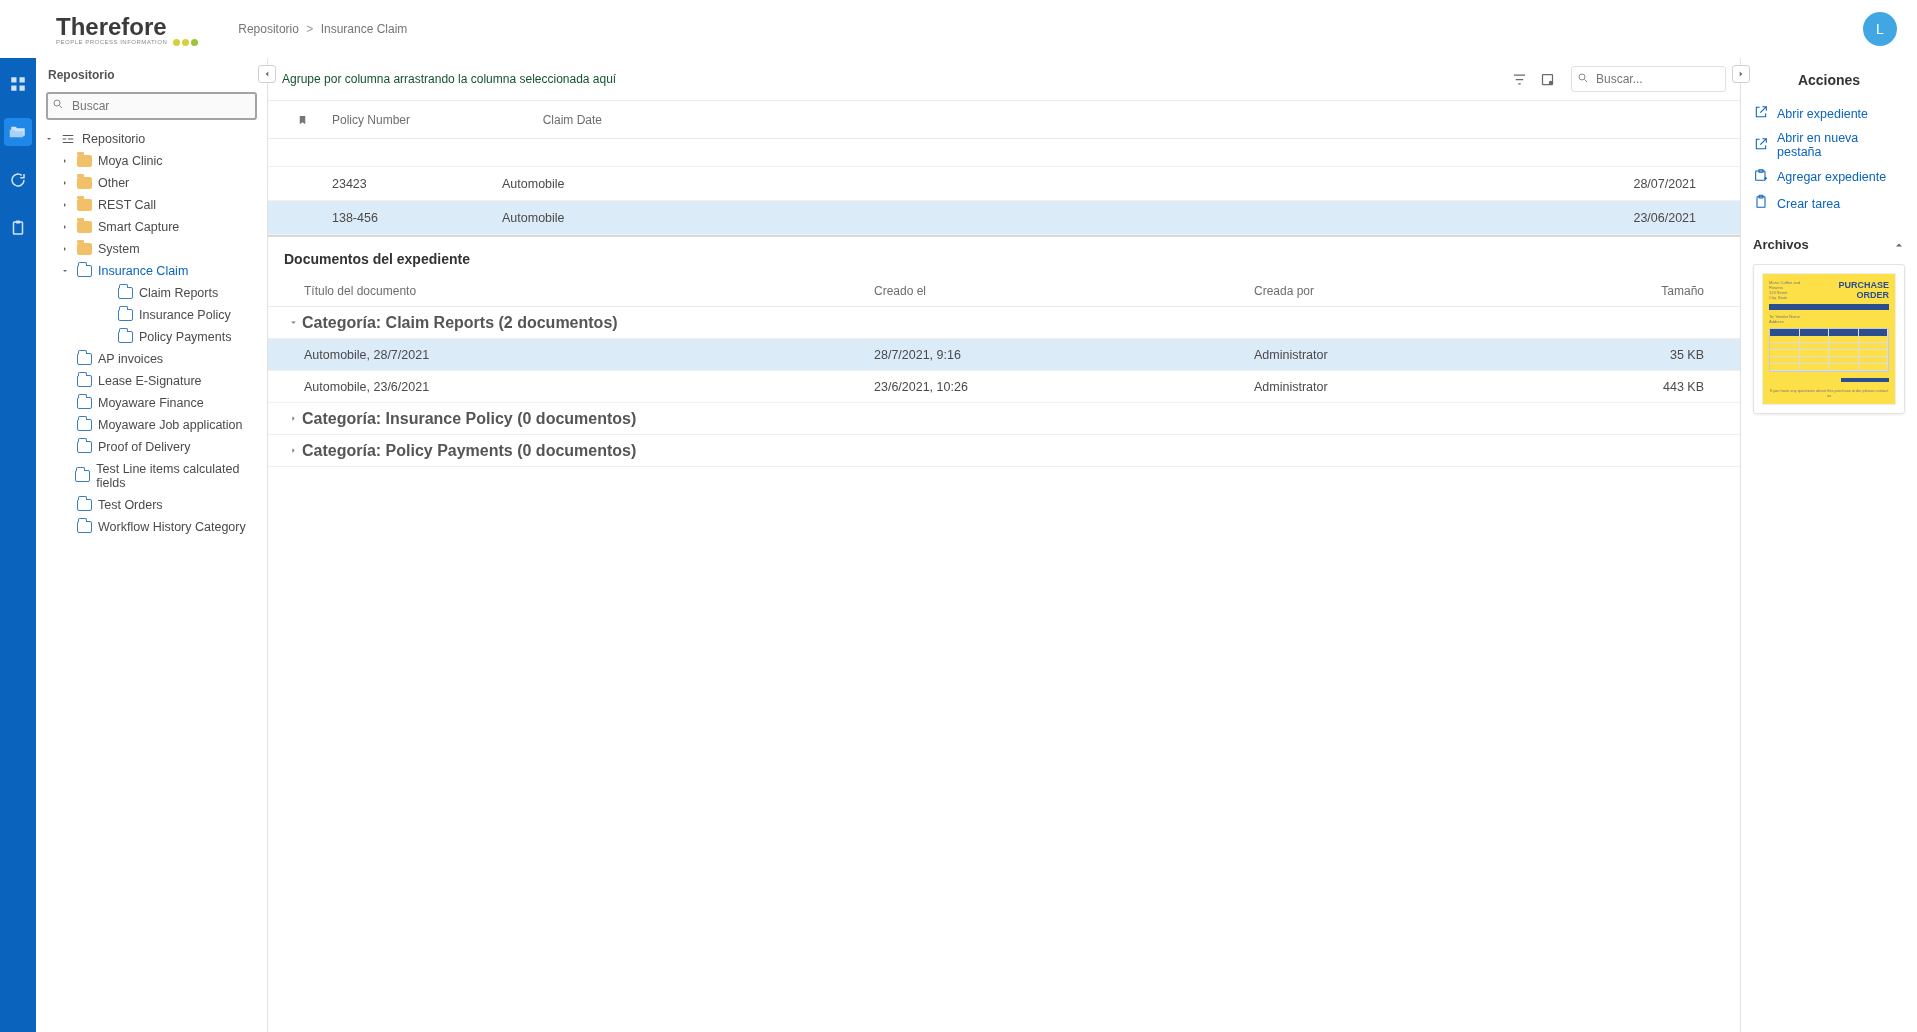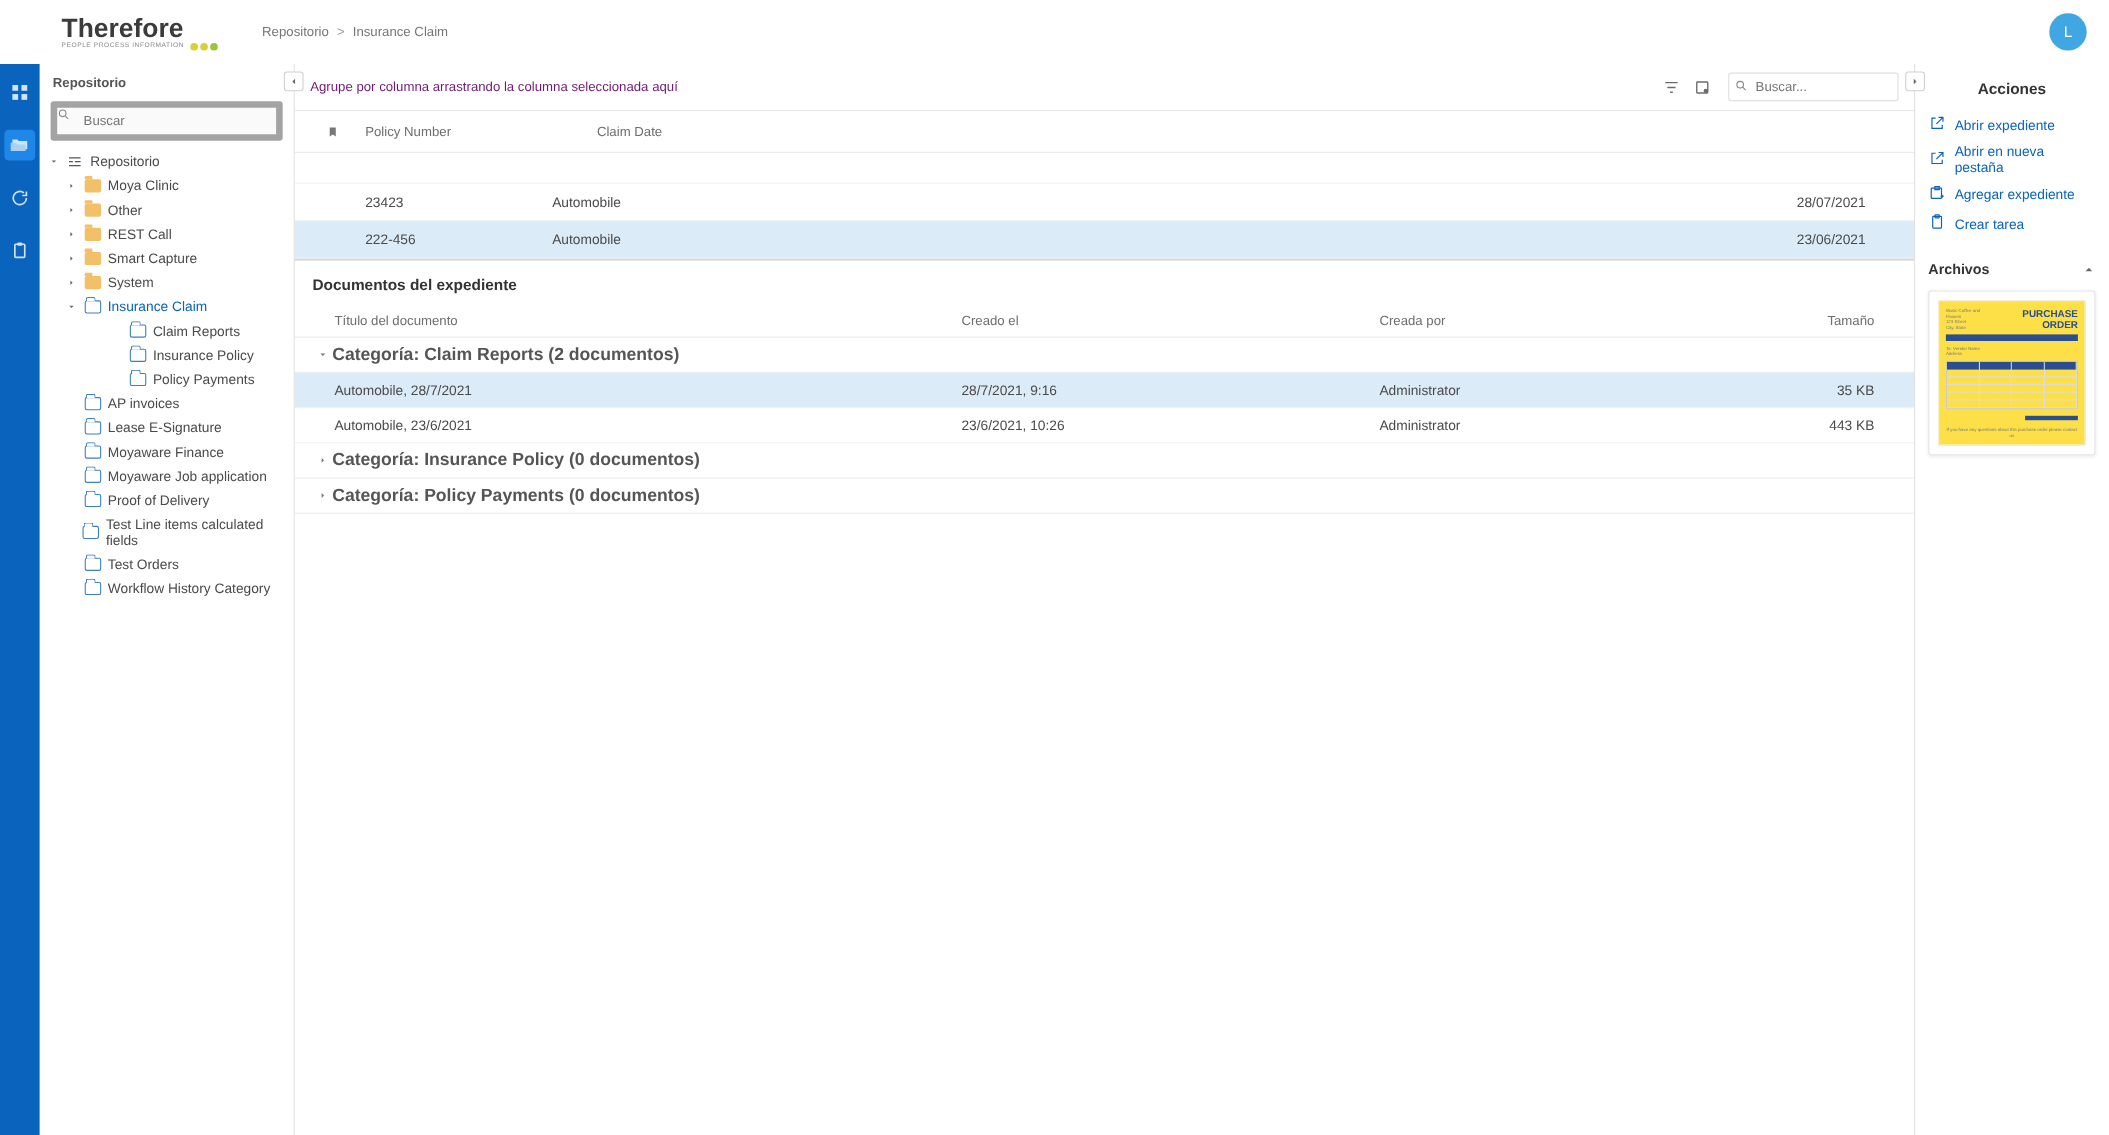--- a/index.html
+++ b/index.html
@@ -24,40 +24,40 @@
   .breadcrumb .sep{margin:0 4px;color:#999;}
   .avatar{margin-left:auto;width:34px;height:34px;border-radius:50%;background:#40a7e2;color:#fff;display:flex;align-items:center;justify-content:center;font-size:14px;}
   
   .body{display:flex;flex:1;margin-top:58px;height:calc(100vh - 58px);}
   
   .tree-pane{width:232px;border-right:1px solid #e2e2e2;display:flex;flex-direction:column;position:relative;}
   .tree-title{padding:10px 12px 6px;font-size:12px;color:#555;font-weight:600;}
   .collapse-btn{position:absolute;right:-9px;top:7px;width:18px;height:18px;border:1px solid #d0d0d0;background:#fff;border-radius:3px;display:flex;align-items:center;justify-content:center;cursor:pointer;}
   .collapse-btn svg{width:10px;height:10px;fill:#666;}
   .tree-search{margin:4px 10px 8px;position:relative;}
-  .tree-search input{width:100%;padding:5px 6px 5px 24px;border:6px solid #a3a3a3;border-radius:3px;font-size:12px;background:#fafafa;}
+  .tree-search input{width:100%;padding:5px 6px 5px 24px;border:2px solid #a3a3a3;border-radius:3px;font-size:12px;background:#fafafa;}
   .tree-search .icon{position:absolute;left:6px;top:6px;width:12px;height:12px;fill:#888;}
   .tree{overflow:auto;flex:1;}
   .node{display:flex;align-items:center;padding:4px 8px;cursor:pointer;font-size:12.5px;color:#4a4a4a;gap:6px;}
   .node .caret{width:10px;display:flex;justify-content:center;}
   .node .caret svg{width:8px;height:8px;fill:#666;}
   .node .icon{width:16px;height:14px;display:flex;align-items:center;justify-content:center;}
   .folder-icon{width:15px;height:12px;border-radius:2px;background:#f2c069;position:relative;}
   .folder-icon::before{content:"";position:absolute;top:-3px;left:0;width:7px;height:3px;background:#f2c069;border-radius:1px 1px 0 0;}
   .cat-icon{width:15px;height:12px;border:1.5px solid #3a7fc4;border-radius:2px;background:#fff;position:relative;}
   .cat-icon::before{content:"";position:absolute;top:-4px;left:0;width:7px;height:3px;border:1.5px solid #3a7fc4;border-bottom:none;border-radius:2px 2px 0 0;background:#fff;}
   .tree-root-icon svg{width:16px;height:14px;fill:#555;}
   .node.active{color:#0a63bd;}
   .depth0{padding-left:8px;}
   .depth1{padding-left:24px;}
   .depth2{padding-left:65px;}
   
   .main{flex:1;display:flex;flex-direction:column;border-right:1px solid #e2e2e2;}
   .grid-toolbar{display:flex;align-items:center;padding:8px 14px;border-bottom:1px solid #eaeaea;}
-  .grid-toolbar .group-hint{font-size:12px;color:#701a75;}
+  .grid-toolbar .group-hint{font-size:12px;color:#14532d;}
   .grid-toolbar .spacer{flex:1;}
   .tb-icon{width:28px;height:24px;display:flex;align-items:center;justify-content:center;cursor:pointer;}
   .tb-icon svg{width:15px;height:15px;fill:#6b6b6b;}
   .grid-search{margin-left:10px;position:relative;}
   .grid-search input{width:155px;padding:5px 6px 5px 24px;border:1px solid #e0e0e0;border-radius:3px;font-size:12px;}
   .grid-search .icon{position:absolute;left:6px;top:6px;width:12px;height:12px;fill:#888;}
   .grid-head, .grid-row{display:flex;align-items:center;padding:0 14px;}
   .grid-head{height:38px;border-bottom:1px solid #eaeaea;font-size:12px;color:#6d6d6d;}
   .gap-row{height:28px;border-bottom:1px solid #f2f2f2;}
   .grid-row{height:34px;border-bottom:1px solid #f2f2f2;font-size:12.5px;color:#4a4a4a;cursor:pointer;}
@@ -366,21 +366,21 @@
       <div class="gap-row"></div>
       <div class="grid-body" id="grid-body">
           <div class="grid-row">
     <div class="col-bm"></div>
     <div class="col-pn">23423</div>
     <div class="col-ct">Automobile</div>
     <div class="col-cd">28/07/2021</div>
           </div>
           <div class="grid-row selected">
     <div class="col-bm"></div>
-    <div class="col-pn">222-456</div>
+    <div class="col-pn">138-456</div>
     <div class="col-ct">Automobile</div>
     <div class="col-cd">23/06/2021</div>
           </div>
         </div>
 
       <div class="docs">
         <div class="docs-title">Documentos del expediente</div>
         <div class="docs-head">
           <div class="dc-title">Título del documento</div>
           <div class="dc-created">Creado el</div>

